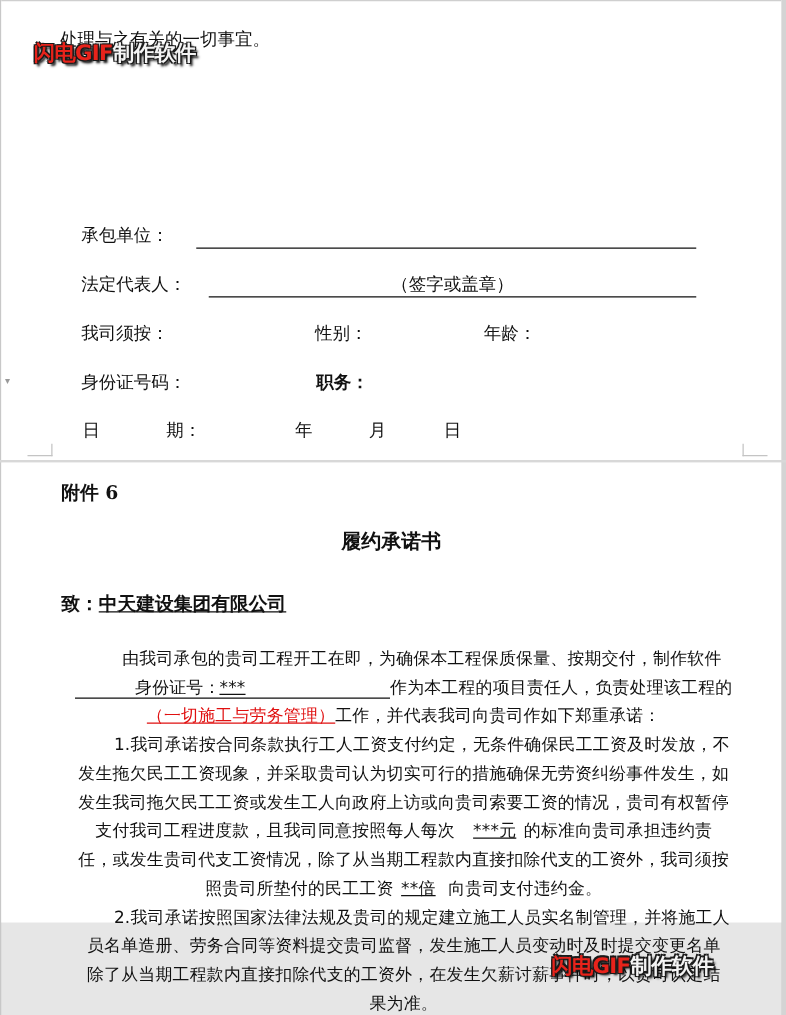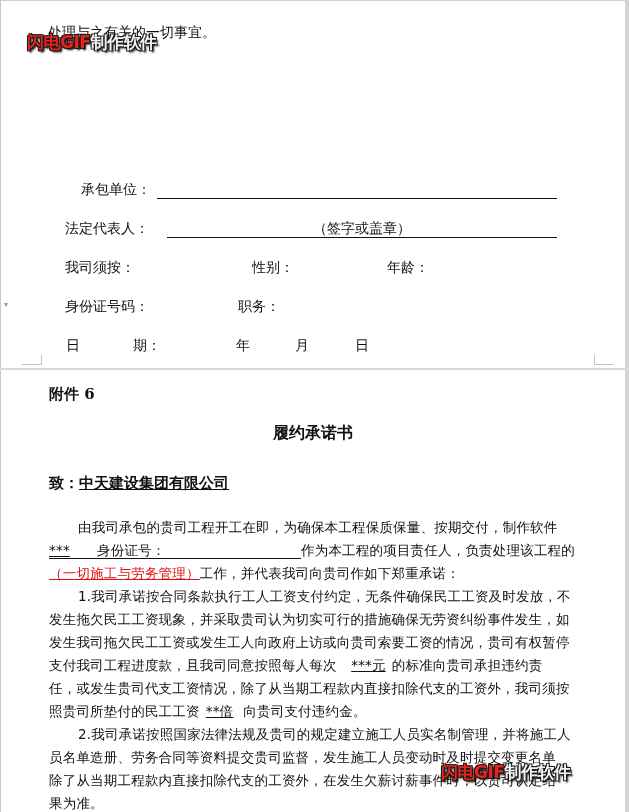--- a/index.html
+++ b/index.html
@@ -2,21 +2,21 @@
 <html><head>
 <meta charset="utf-8">
 <style>
   * { box-sizing: border-box; margin: 0; padding: 0; }
   html, body { width: 629px; height: 812px; overflow: hidden; background: #ffffff; }
   body { position: relative; font-family: "DejaVu Sans", "Liberation Sans", sans-serif; color: #111; }
 
   .viewport { position: absolute; left: 0; top: 0; width: 629px; height: 812px; background: #e6e6e6; }
   .page { position: absolute; left: 1px; width: 624px; background: #fff; }
   .page1 { top: 0; height: 368px; border-top: 1px solid #cfcfcf; padding-left: 36px; }
-  .page2 { top: 370px; height: 442px; }
+  .page2 { top: 370px; height: 368px; text-align: center; }
   .page-gap { position: absolute; left: 0; top: 368px; width: 629px; height: 2px; background: #d8d8d8; }
   .left-edge { position: absolute; left: 0; top: 0; width: 1px; height: 812px; background: #c8c8c8; }
   .right-edge { position: absolute; left: 625px; top: 0; width: 4px; height: 812px; background: #d4d4d4; }
 
   .corner { position: absolute; width: 20px; height: 10px; border-color: #c4c4c4; border-style: solid; }
   .c-bl { left: 22px; top: 355px; border-width: 0 1px 1px 0; }
   .c-br { left: 494px; top: 355px; border-width: 0 0 1px 1px; }
   .c-tl { left: 22px; top: 371px; border-width: 1px 1px 0 0; }
   .c-tr { left: 494px; top: 371px; border-width: 1px 0 0 1px; }
 
@@ -43,33 +43,33 @@
 </head>
 <body>
 
 <div class="viewport">
   <div class="left-edge"></div>
   <div class="right-edge"></div>
 
   <div class="page page1">
     <div class="t" style="left:47px; top:22px;">处理与之有关的一切事宜。</div>
 
-    <div class="t" style="left:80px; top:179px;">承包单位：</div>
+    <div class="t" style="left:64px; top:179px;">承包单位：</div>
     <div class="uline" style="left:156px; top:197px; width:400px;"></div>
 
     <div class="t" style="left:64px; top:218px;">法定代表人：</div>
     <div class="fill-center" style="left:166px; top:218px; width:390px;">（签字或盖章）</div>
     <div class="uline" style="left:166px; top:236px; width:390px;"></div>
 
     <div class="t" style="left:64px; top:257px;">我司须按：</div>
     <div class="t" style="left:251px; top:257px;">性别：</div>
     <div class="t" style="left:386px; top:257px;text-align:center;">年龄：</div>
 
     <div class="t" style="left:64px; top:296px;">身份证号码：</div>
-    <div class="t" style="left:237px; top:296px;">职务：</div>
+    <div class="t" style="left:252px; top:296px;font-weight:bold;">职务：</div>
 
     <div class="t" style="left:65px; top:335px;">日</div>
     <div class="t" style="left:132px; top:335px;">期：</div>
     <div class="t" style="left:235px; top:335px;">年</div>
     <div class="t" style="left:294px; top:335px;">月</div>
     <div class="t" style="left:354px; top:335px;">日</div>
   </div>
 
   <div class="ruler-mark">▾</div>
 

